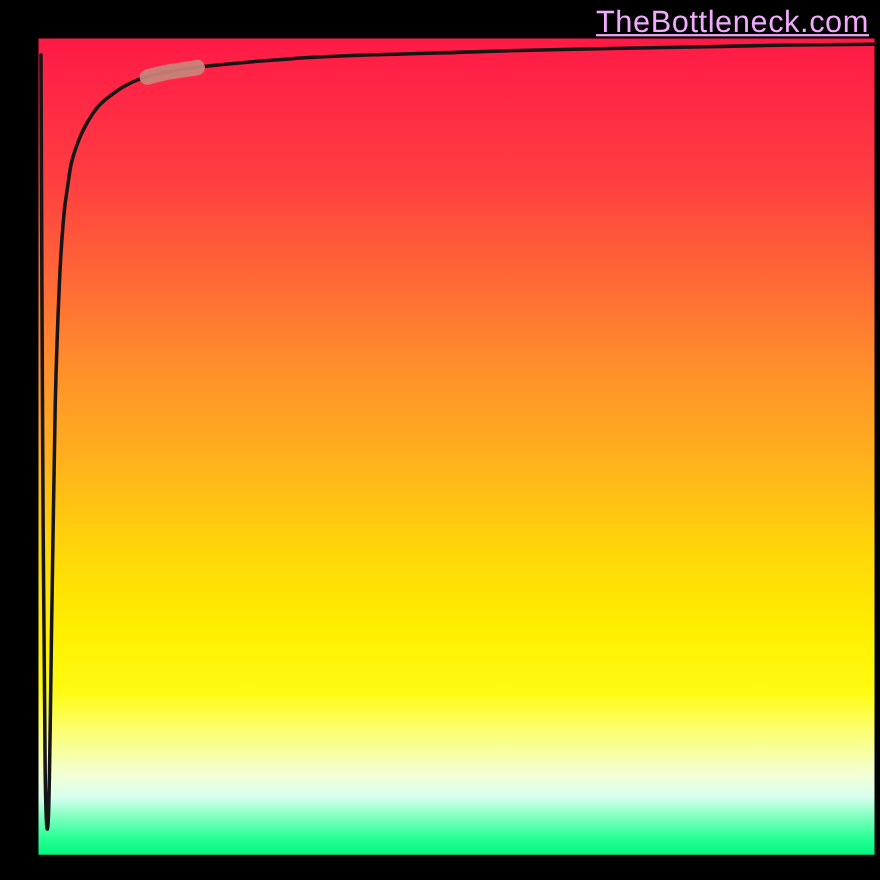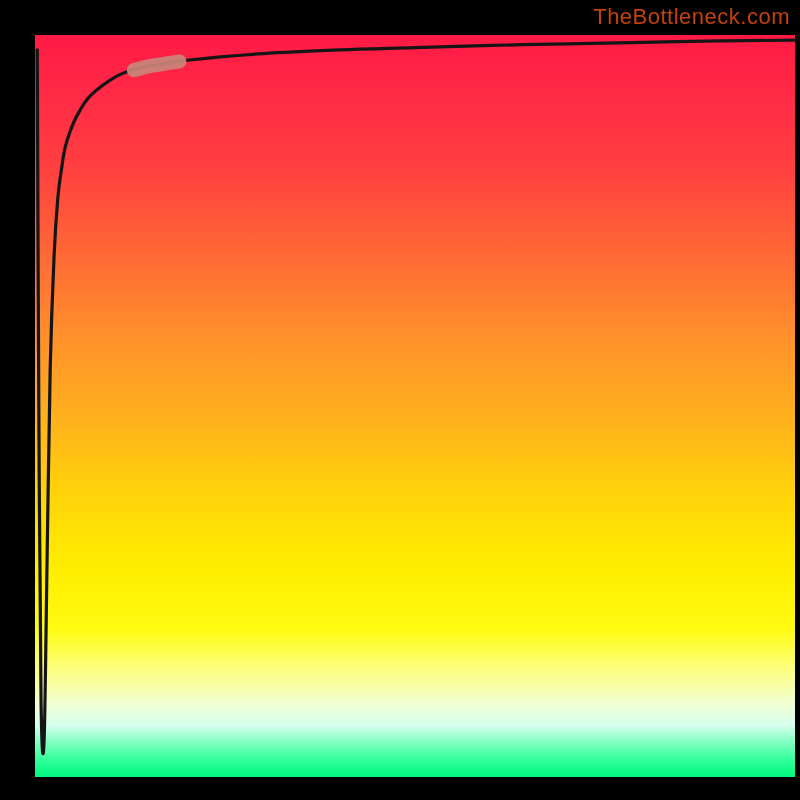--- a/index.html
+++ b/index.html
@@ -8,24 +8,25 @@
     height: 800px;
     background: #000;
     position: relative;
     font-family: Arial, Helvetica, sans-serif;
     overflow: hidden;
   }
   .watermark {
     position: absolute;
     top: 4px;
     right: 10px;
-    color: #c2410c;
-    font-size: 22px;
+    color: #f0abfc;
+    font-size: 28px;
     letter-spacing: 0.5px;
     z-index: 20;
+    text-decoration: underline;
   }
   .plot-area {
     position: absolute;
     left: 35px;
     top: 35px;
     width: 760px;
     height: 742px;
     background: linear-gradient(to bottom,
       #ff1a45 0%,
       #ff2a45 8%,

